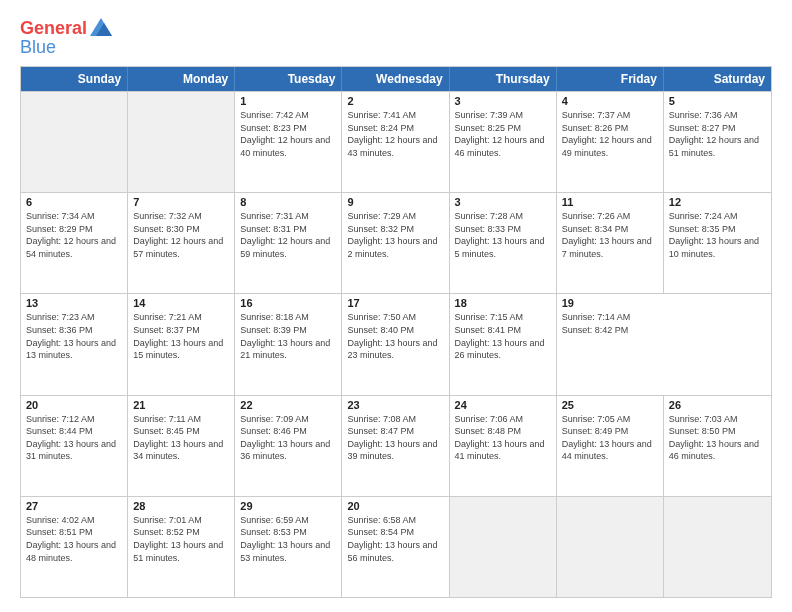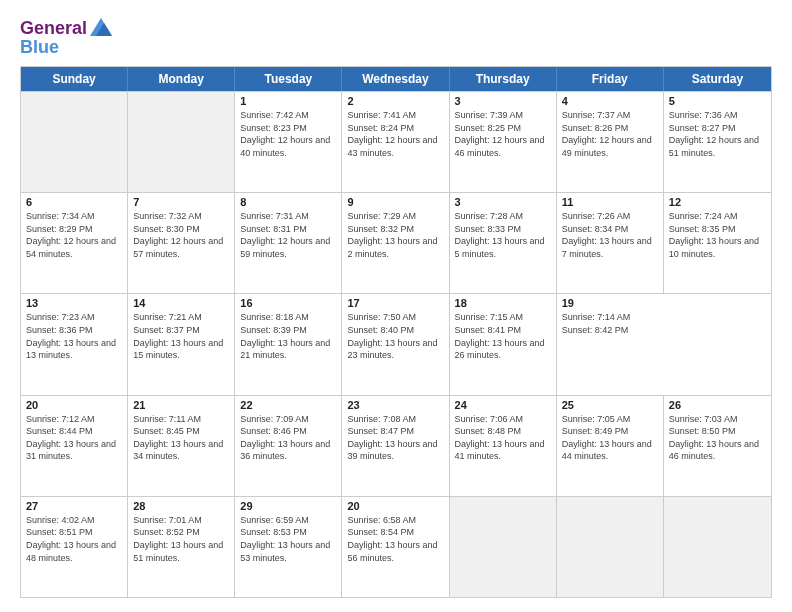--- a/index.html
+++ b/index.html
@@ -24,21 +24,21 @@
       margin-bottom: 10px;
     }
     .logo {
       display: flex;
       align-items: flex-end;
       gap: 0;
     }
     .logo-text {
       font-size: 18px;
       font-weight: bold;
-      color: #701a75;
+      color: #ef4444;
       line-height: 1;
     }
     .logo-icon {
       width: 22px;
       height: 18px;
       margin-left: 1px;
       margin-bottom: 2px;
     }
     .title-block {
       text-align: right;
@@ -62,21 +62,21 @@
     .cal-header-row {
       display: grid;
       grid-template-columns: repeat(7, 1fr);
       background: #2e6db4;
     }
     .cal-header-cell {
       color: #fff;
       font-size: 12px;
       font-weight: bold;
       padding: 5px 6px;
-      text-align: center;
+      text-align: right;
       border-right: 1px solid #4a88c8;
     }
     .cal-header-cell:last-child { border-right: none; }
     .cal-body {
       display: flex;
       flex-direction: column;
       flex: 1;
     }
     .cal-row {
       display: grid;
@@ -115,21 +115,21 @@
   <div class="header">
     <div class="logo">
       <div>
         <div style="display:flex;align-items:center;gap:2px;">
           <span class="logo-text">General</span>
           <svg class="logo-icon" viewBox="0 0 22 18" xmlns="http://www.w3.org/2000/svg">
             <polygon points="0,18 11,0 22,18" fill="#4a90d9"></polygon>
             <polygon points="6,18 14,5 22,18" fill="#2e6db4"></polygon>
           </svg>
         </div>
-        <div class="logo-text" style="color:#4a90d9;font-size:18px;font-weight:bold;">Blue</div>
+        <div class="logo-text" style="color:#4a90d9;font-size:18px;font-weight:normal;">Blue</div>
       </div>
     </div>
     <div class="title-block">
       <div class="month-title"></div>
       <div class="location"></div>
     </div>
   </div>
 
   <div class="calendar">
     <div class="cal-header-row">

